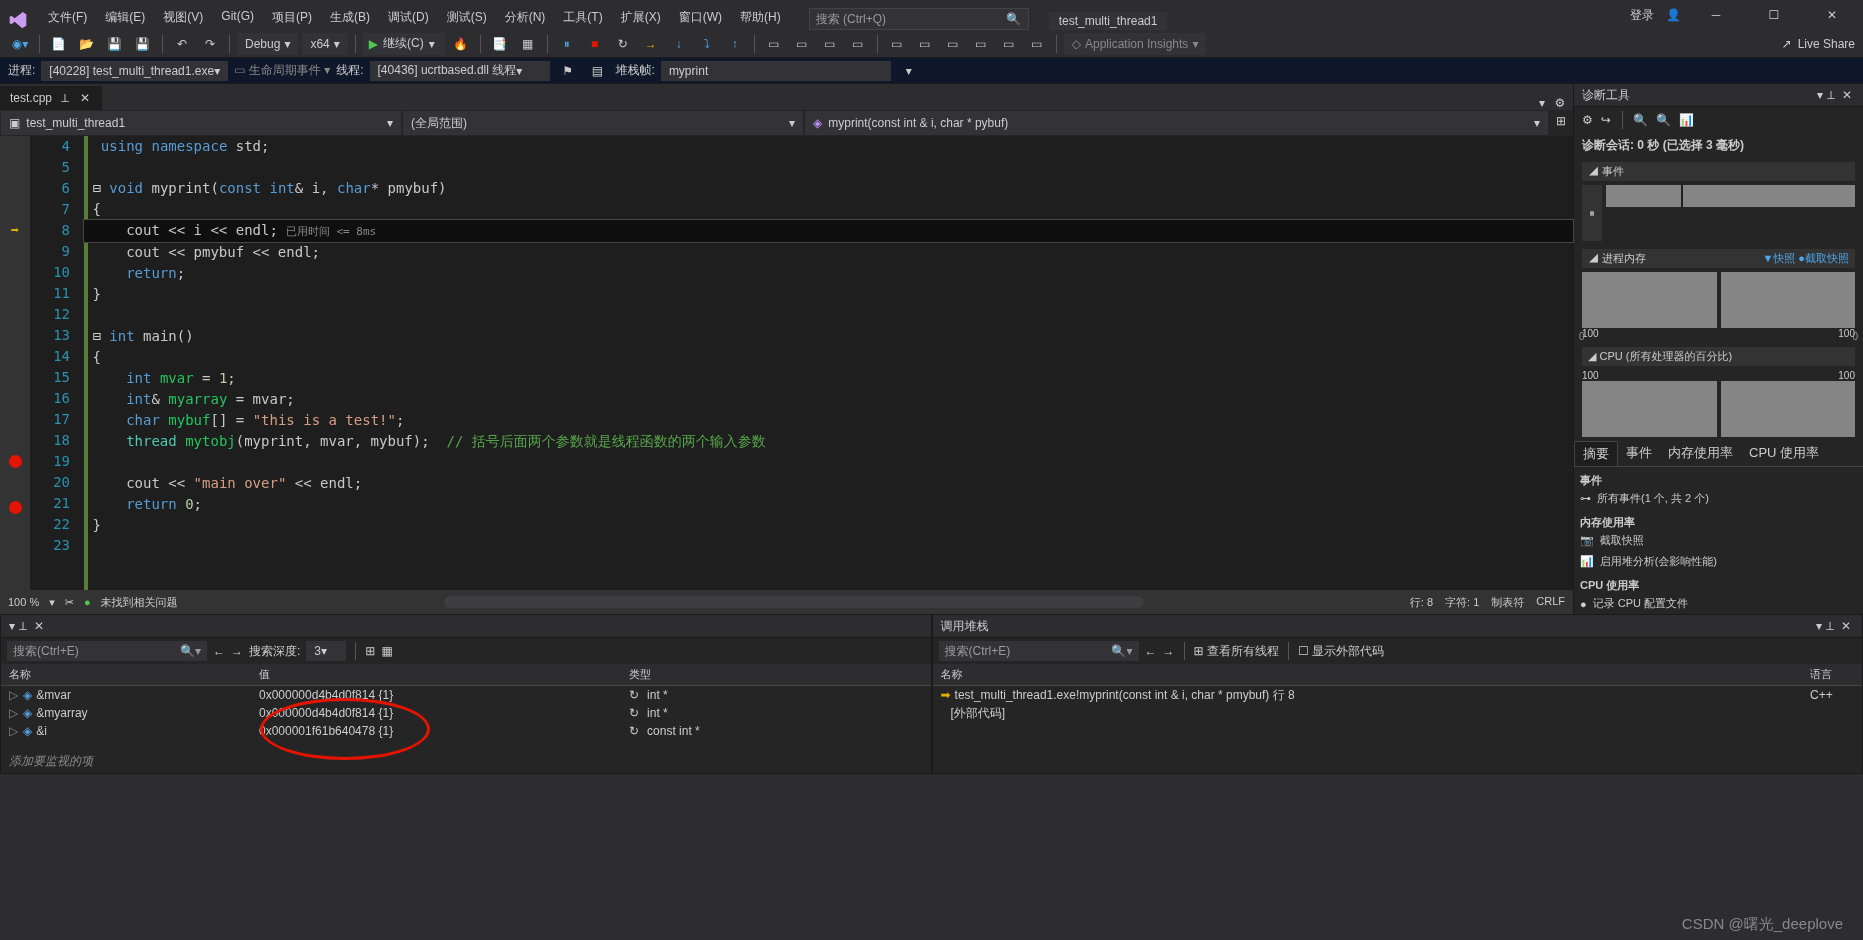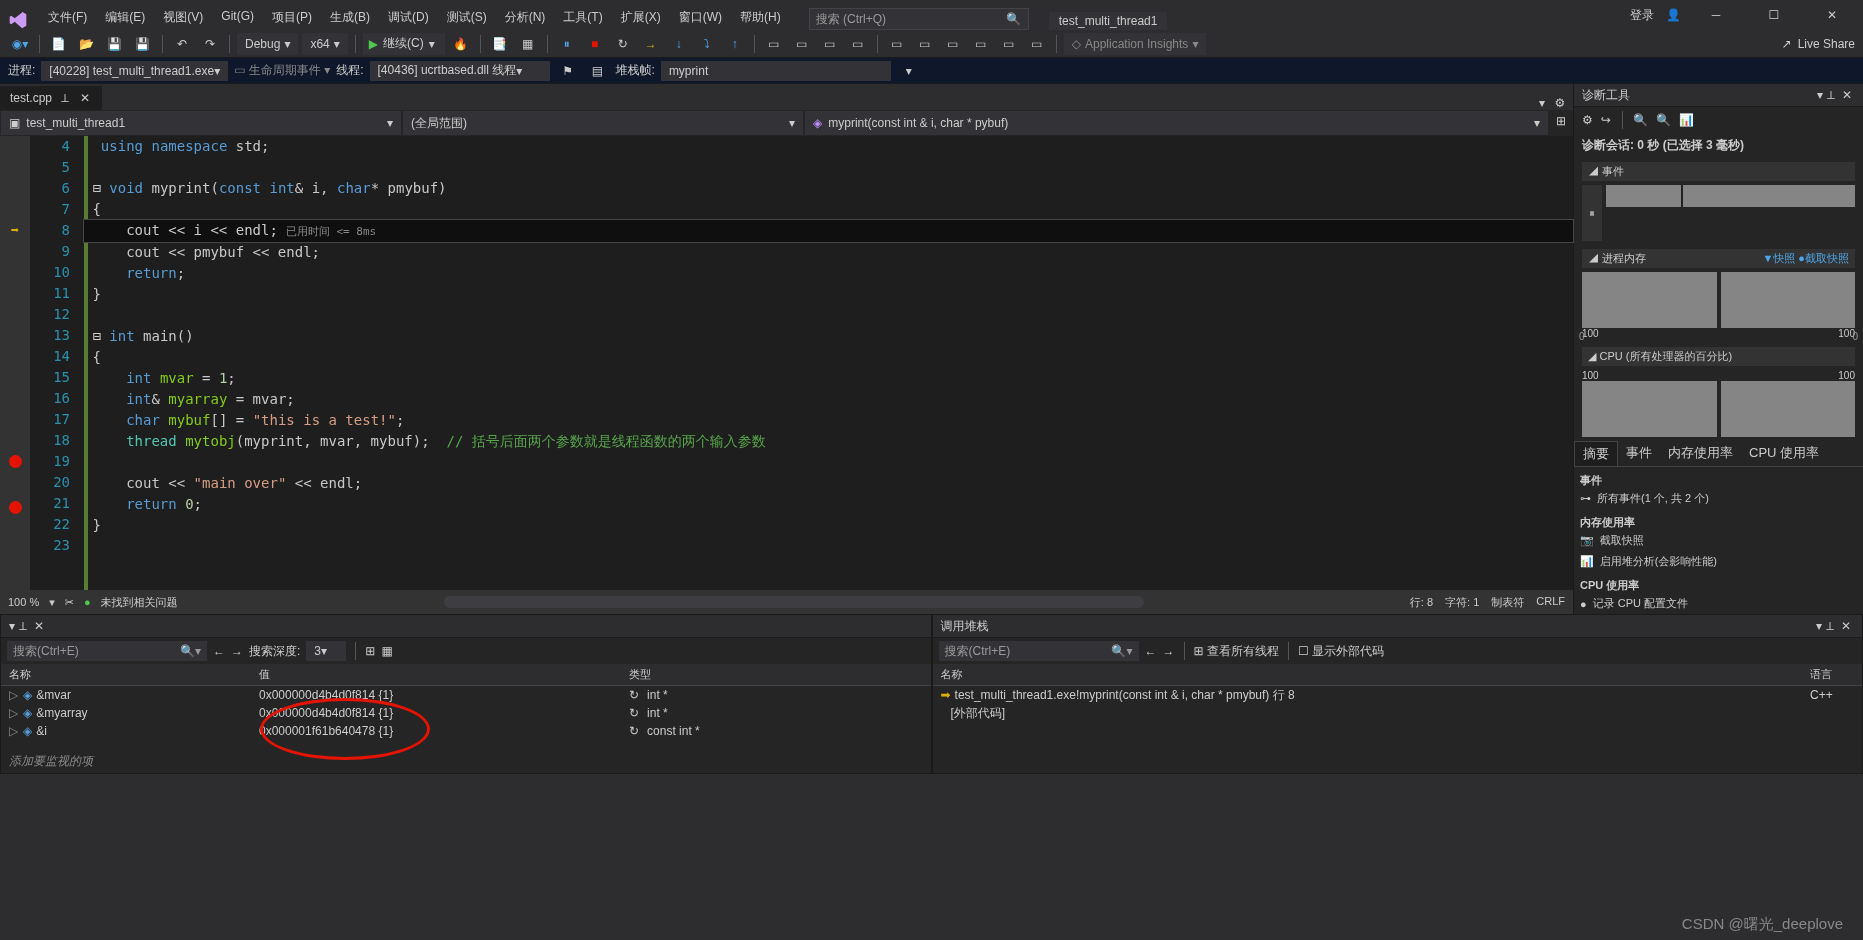--- a/index.html
+++ b/index.html
@@ -27,21 +27,21 @@
 .tab-pin, .tab-close { width: 14px; height: 14px; display: flex; align-items: center; justify-content: center; cursor: pointer; }
 .nav-bar { height: 26px; background: #252526; display: flex; }
 .nav-dd { height: 24px; background: #333337; margin: 1px; display: flex; align-items: center; padding: 0 8px; flex: 1; gap: 6px; }
 .code-area { flex: 1; display: flex; background: #1e1e1e; font-family: Consolas, monospace; font-size: 14px; line-height: 21px; position: relative; }
 .bp-gutter { width: 30px; background: #333333; }
 .bp { width: 13px; height: 13px; background: #e51400; border-radius: 50%; margin: 4px auto; }
 .ln-gutter { width: 50px; text-align: right; padding-right: 10px; color: #2b91af; background: #1e1e1e; }
 .code { flex: 1; padding-left: 4px; position: relative; }
 .code-line { white-space: pre; }
 .green-bar { position: absolute; left: 84px; top: 0; width: 4px; height: 100%; background: #577e34; }
-.kw { color: #569cd6; } .cls { color: #4ec9b0; } .fn { color: #c8c8c8; } .str { color: #d69d85; } .cmt { color: #57a64a; } .var { color: #84cc16; } .num { color: #b5cea8; } .txt { color: #c8c8c8; }
+.kw { color: #569cd6; } .cls { color: #4ec9b0; } .fn { color: #c8c8c8; } .str { color: #d69d85; } .cmt { color: #57a64a; } .var { color: #22c55e; } .num { color: #b5cea8; } .txt { color: #c8c8c8; }
 .cur-line { background: #0f0f0f; outline: 1px solid #464646; }
 .time-hint { color: #888; font-size: 11px; margin-left: 8px; }
 .diag-col { width: 290px; background: #252526; border-left: 1px solid #1a1a1a; }
 .panel-header { height: 23px; background: #2d2d30; display: flex; align-items: center; padding: 0 8px; border-bottom: 1px solid #1a1a1a; }
 .panel-title { flex: 1; }
 .pin-icon, .close-x { width: 16px; text-align: center; cursor: pointer; }
 .diag-tb { height: 26px; display: flex; align-items: center; gap: 8px; padding: 0 8px; }
 .diag-session { padding: 4px 8px; font-weight: bold; }
 .diag-timeline { height: 30px; background: #252526; display: flex; align-items: center; padding: 0 8px; gap: 4px; }
 .timeline-block { flex: 1; height: 22px; background: #858585; }

